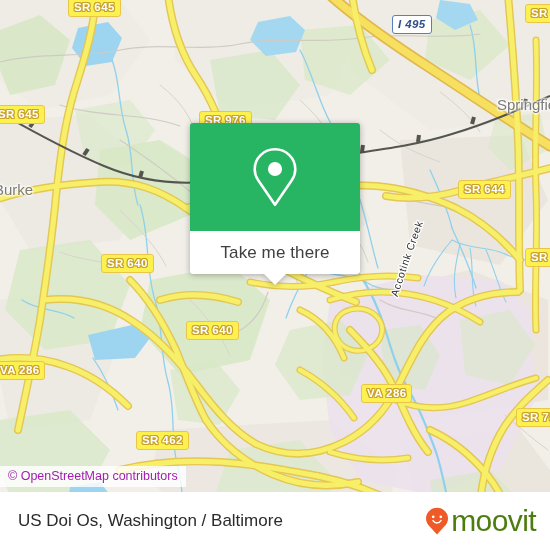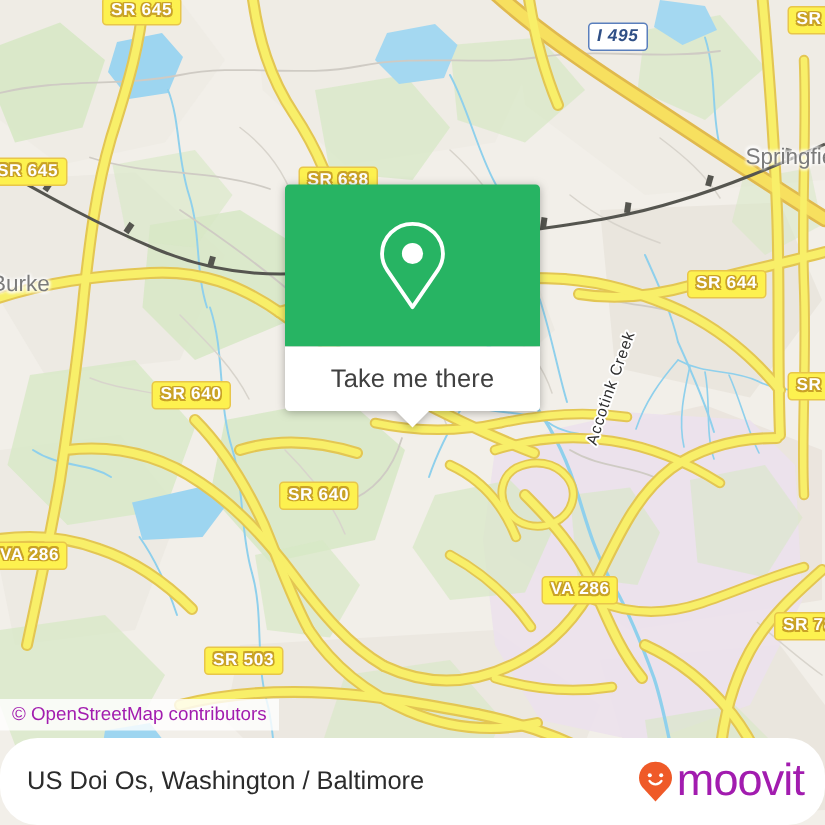--- a/index.html
+++ b/index.html
@@ -86,29 +86,28 @@
     white-space:nowrap;
   }
 
   
   #footer{
     position:absolute;left:0;bottom:0;width:550px;height:58px;
     background:#ffffff;
     display:flex;align-items:center;
     box-sizing:border-box;
     padding:0 14px 0 18px;
-    border-radius:25px;
   }
   #footer-title{
     color:#2b2b2b;font-size:17px;white-space:nowrap;flex:1;
   }
   #brand{display:flex;align-items:center;gap:2px;}
   #brand .brand-pin{width:24px;height:28px;display:block;}
   #brand .brand-word{
-    color:#a21caf;font-size:30px;font-weight:500;letter-spacing:-.6px;
+    color:#4d7c0f;font-size:30px;font-weight:500;letter-spacing:-.6px;
     line-height:30px;
   }
 </style>
 </head>
 <body>
 
 <div id="app">
 
   <div id="map">
     <svg width="550" height="550" viewBox="0 0 550 550" xmlns="http://www.w3.org/2000/svg">
@@ -332,29 +331,29 @@
       </g>
     </svg>
 
     <div class="placename" style="left:497px;top:96px;">Springfie</div>
     <div class="placename" style="left:-6px;top:181px;">Burke</div>
 
     <div class="shield" style="left:68px;top:-2px;">SR 645</div>
     <div class="shield interstate" style="left:392px;top:15px;">I 495</div>
     <div class="shield" style="left:525px;top:4px;">SR 6</div>
     <div class="shield" style="left:-8px;top:105px;">SR 645</div>
-    <div class="shield" style="left:199px;top:111px;">SR 638</div>
+    <div class="shield" style="left:199px;top:111px;">SR 976</div>
     <div class="shield" style="left:458px;top:180px;">SR 644</div>
     <div class="shield" style="left:525px;top:248px;">SR 6</div>
     <div class="shield" style="left:101px;top:254px;">SR 640</div>
     <div class="shield" style="left:186px;top:321px;">SR 640</div>
     <div class="shield" style="left:-6px;top:361px;">VA 286</div>
     <div class="shield" style="left:361px;top:384px;">VA 286</div>
     <div class="shield" style="left:516px;top:408px;">SR 78</div>
-    <div class="shield" style="left:136px;top:431px;">SR 503</div>
+    <div class="shield" style="left:136px;top:431px;">SR 462</div>
     <div class="shield" style="left:468px;top:495px;font-style:italic;">SR 790</div>
   </div>
 
   <div id="popup">
     <div class="pop-top">
       <span>
         <svg class="pin-svg" viewBox="0 0 48 58" xmlns="http://www.w3.org/2000/svg">
           <path d="M24 3C13.5 3 5 11.4 5 21.7c0 3.9 1.3 7.4 3.3 10.3L24 55l15.7-23c2-2.9 3.3-6.4 3.3-10.3C43 11.4 34.5 3 24 3z" fill="none" stroke="#ffffff" stroke-width="2.4" stroke-linejoin="round"></path>
           <circle cx="24" cy="21.5" r="6.6" fill="#ffffff"></circle>
         </svg>

